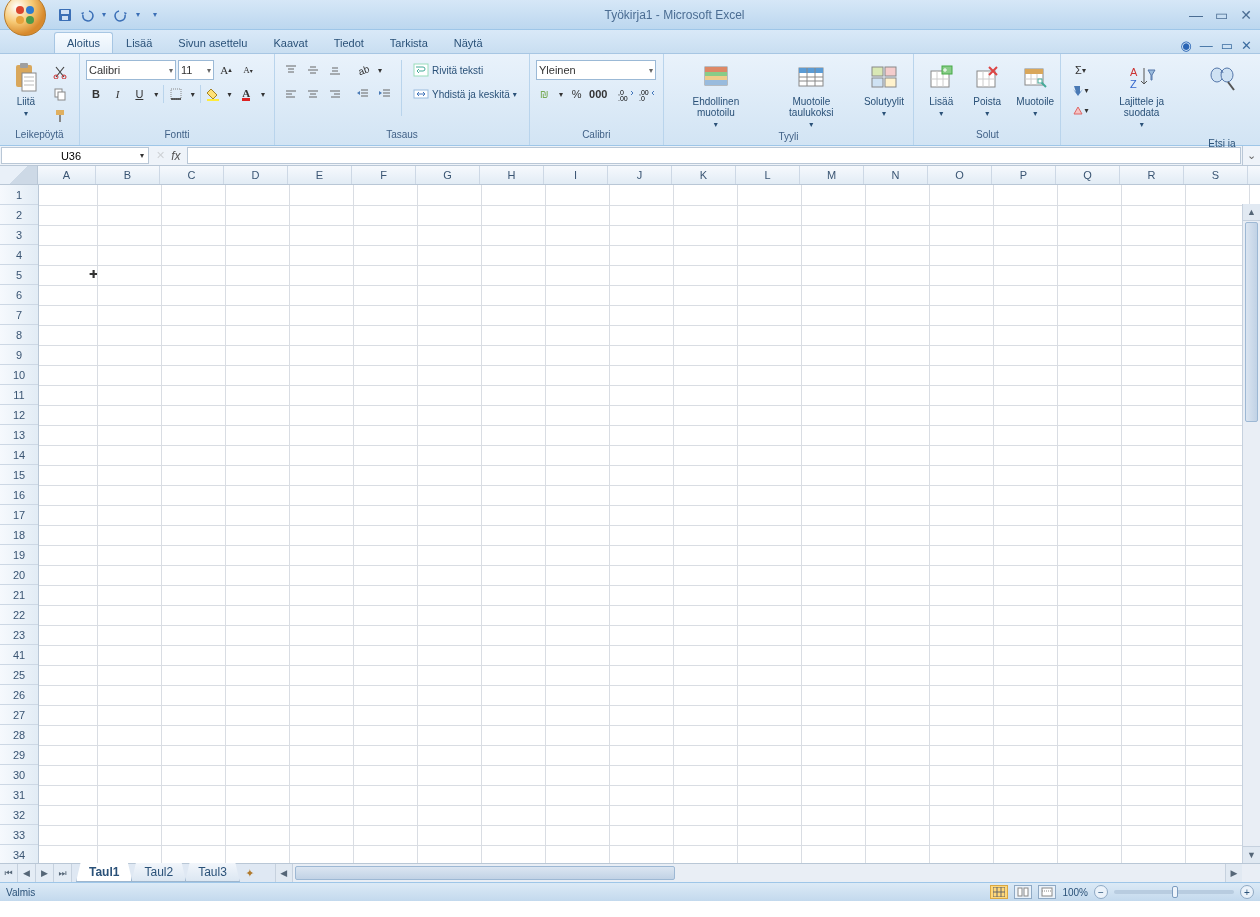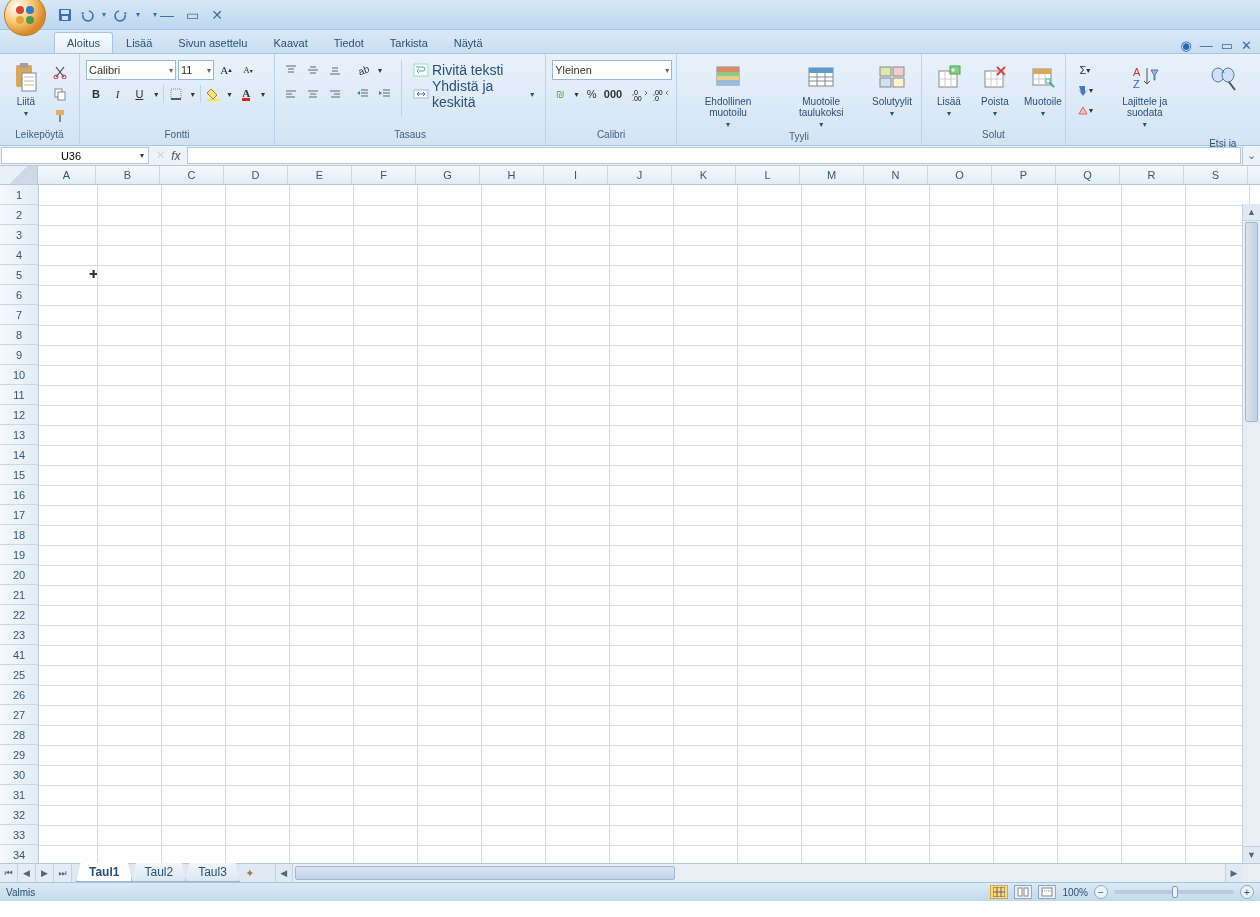--- a/index.html
+++ b/index.html
@@ -32,21 +32,21 @@
 .bigbtn .lbl{font-size:10px;color:#2a5178;text-align:center;line-height:11px;}
 .bigbtn .dd{font-size:8px;color:#2a5178;}
 .col{display:flex;flex-direction:column;gap:2px;}
 .row{display:flex;gap:2px;align-items:center;}
 .smbtn{width:20px;height:20px;display:flex;align-items:center;justify-content:center;border:1px solid transparent;border-radius:2px;font-size:11px;color:#333;}
 .combo{height:20px;background:#fff;border:1px solid #9bb9d6;display:flex;align-items:center;padding:0 2px;font-size:11px;}
 .combo .arrow{margin-left:auto;font-size:8px;color:#666;}
 .sep{width:1px;height:56px;background:#b9d4ec;margin:0 2px;}
 .midbtn{height:20px;padding:0 4px;display:flex;align-items:center;gap:3px;border:1px solid transparent;border-radius:2px;}
 .midbtn .ic{width:16px;height:16px;display:flex;align-items:center;justify-content:center;}
-.midbtn .tx{font-size:14px;color:#2a5178;}
+.midbtn .tx{font-size:10px;color:#2a5178;}
 
 
 .fbar{height:20px;display:flex;border-bottom:1px solid #b9c7d6;background:#eef3f9;}
 .namebox{width:148px;display:flex;align-items:center;background:#fff;border:1px solid #b9c7d6;margin:1px;padding:0 4px;}
 .namebox input{border:none;outline:none;width:100%;text-align:center;font-size:11px;}
 .namebox .dd{font-size:8px;margin-left:4px;}
 .fxbtns{display:flex;align-items:center;padding:0 6px;gap:6px;color:#888;}
 .fxbtns .fx{font-style:italic;font-weight:normal;font-size:12px;color:#555;}
 .formula-input{flex:1;background:#fff;border:1px solid #b9c7d6;margin:1px 1px 1px 0;}
 .fbar-expand{width:18px;display:flex;align-items:center;justify-content:center;color:#666;border-left:1px solid #b9c7d6;}
@@ -126,20 +126,21 @@
     <span class="qbtn" style="width:8px;font-size:8px;color:#3b6fb6;">▾</span>
     <span class="qbtn">
         <svg width="14" height="14" viewBox="0 0 14 14">
           <path d="M5 3 A5 5 0 1 0 11 7" fill="none" stroke="#3b6fb6" stroke-width="1.6"></path>
           <path d="M11 7 l2 -2 l-3 -1 z" fill="#3b6fb6"></path>
         </svg>
       </span>
     <span class="qbtn" style="width:8px;font-size:8px;color:#3b6fb6;">▾</span>
     <span class="qbtn" style="width:10px;font-size:8px;color:#3b6fb6;margin-left:4px;">▾</span>
   </div>
+  <div class="title-text">Työkirja1 - Microsoft Excel</div>
   <div class="win-controls">
     <span>—</span>
     <span>▭</span>
     <span>✕</span>
   </div>
 </div>
 
 <div class="tabrow">
   <div class="tab active">Aloitus</div>
   <div class="tab">Lisää</div>

